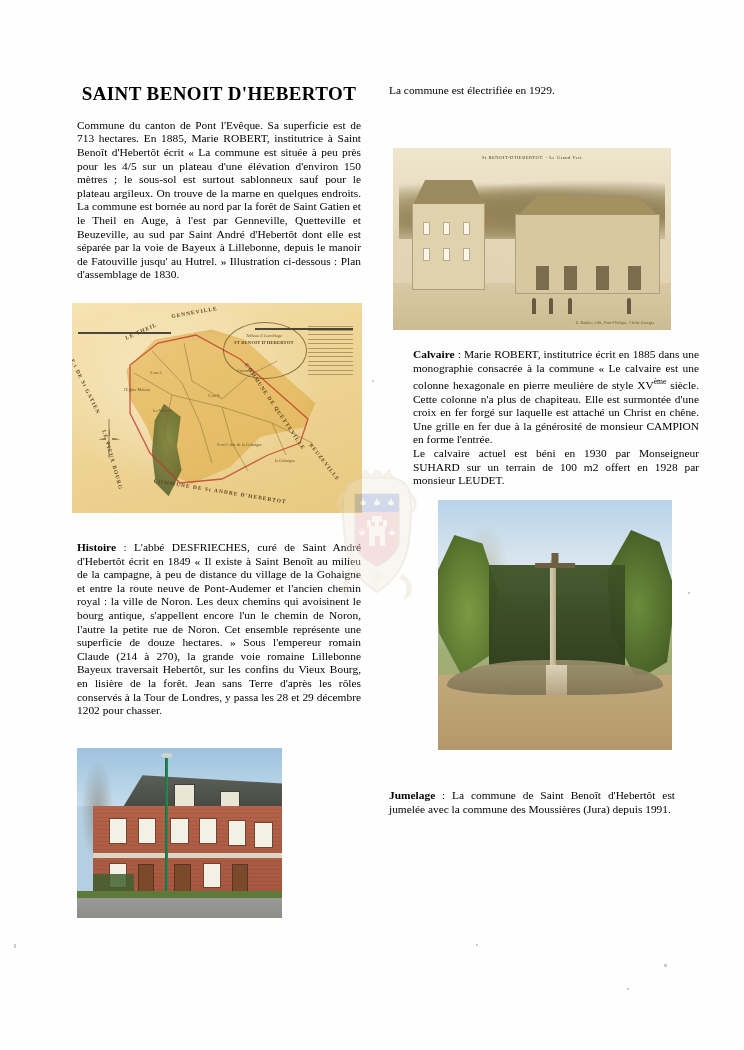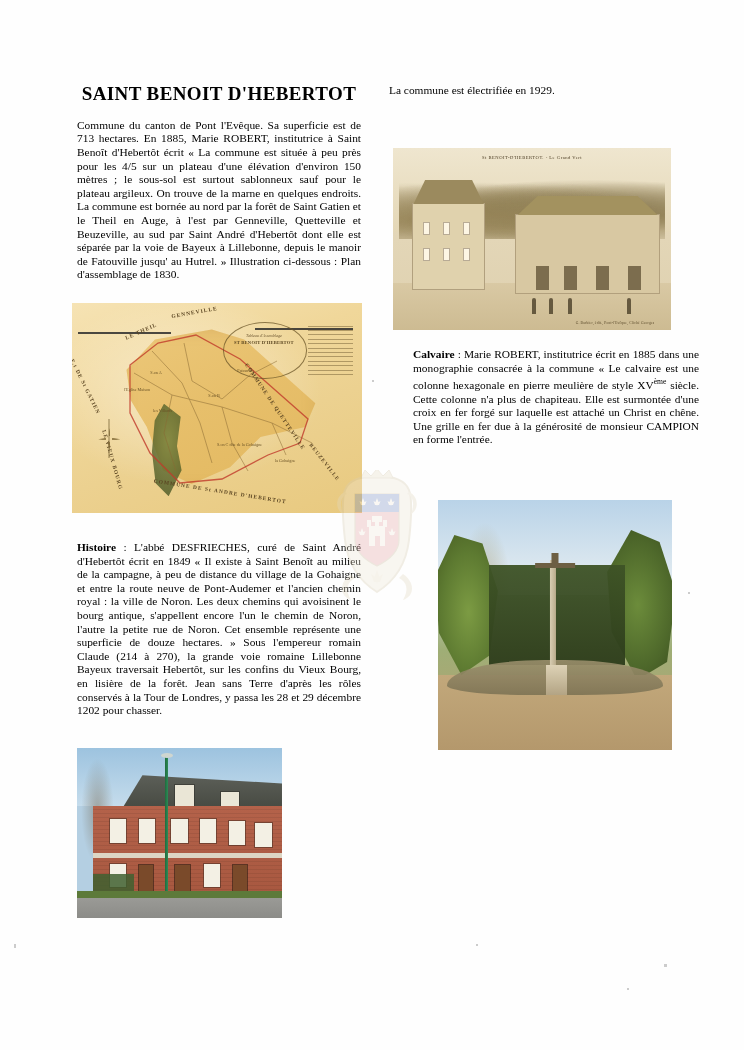--- a/index.html
+++ b/index.html
@@ -378,23 +378,25 @@
   <div style="position:absolute;left:77px;top:541px;width:284px;">
     <p class="para"><span class="lead">Histoire</span><span> : L'abbé DESFRIECHES, curé de Saint André d'Hebertôt écrit en 1849 « Il existe à Saint Benoît au milieu de la campagne, à peu de distance du village de la Gohaigne et entre la route neuve de Pont-Audemer et l'ancien chemin royal : la ville de Noron. Les deux chemins qui avoisinent le bourg antique, s'appellent encore l'un le chemin de Noron, l'autre la petite rue de Noron. Cet ensemble représente une superficie de douze hectares. » Sous l'empereur romain Claude (214 à 270), la grande voie romaine Lillebonne Bayeux traversait Hebertôt, sur les confins du Vieux Bourg, en lisière de la forêt. Jean sans Terre d'après les rôles conservés à la Tour de Londres, y passa les 28 et 29 décembre 1202 pour chasser.</span></p>
   </div>
 
   <div class="col-right">
     <p class="para">La commune est électrifiée en 1929.</p>
   </div>
 
   <div style="position:absolute;left:389px;top:348px;width:286px;margin-left:24px;">
     <p class="para tight"><span class="lead">Calvaire</span><span> : Marie ROBERT, institutrice écrit en 1885 dans une monographie consacrée à la commune « Le calvaire est une colonne hexagonale en pierre meulière de style XV</span><sup class="ord">ème</sup><span> siècle. Cette colonne n'a plus de chapiteau. Elle est surmontée d'une croix en fer forgé sur laquelle est attaché un Christ en chêne. Une grille en fer due à la générosité de monsieur CAMPION en forme l'entrée.</span></p>
+    <p class="para">Le calvaire actuel est béni en 1930 par Monseigneur SUHARD sur un terrain de 100 m2 offert en 1928 par monsieur LEUDET.</p>
   </div>
 
   <div style="position:absolute;left:389px;top:789px;width:286px;">
+    <p class="para"><span class="lead">Jumelage</span><span> : La commune de Saint Benoît d'Hebertôt est jumelée avec la commune des Moussières (Jura) depuis 1991.</span></p>
   </div>
 
   <div class="figure" id="map-figure">
     <div class="map-inner">
 
       <div class="map-rule" style="left:2%;top:14%;width:32%;"></div>
       <div class="map-rule" style="right:3%;top:12%;width:34%;"></div>
 
       <div class="map-body"></div>
       <div class="map-border"></div>

